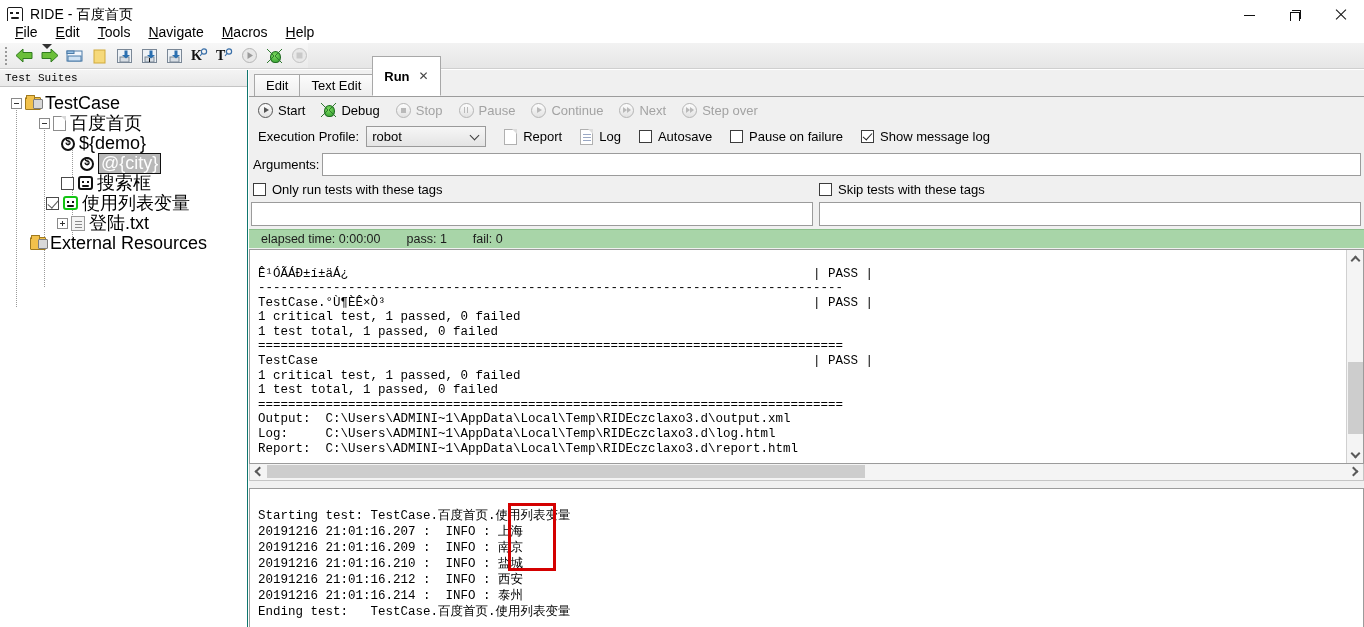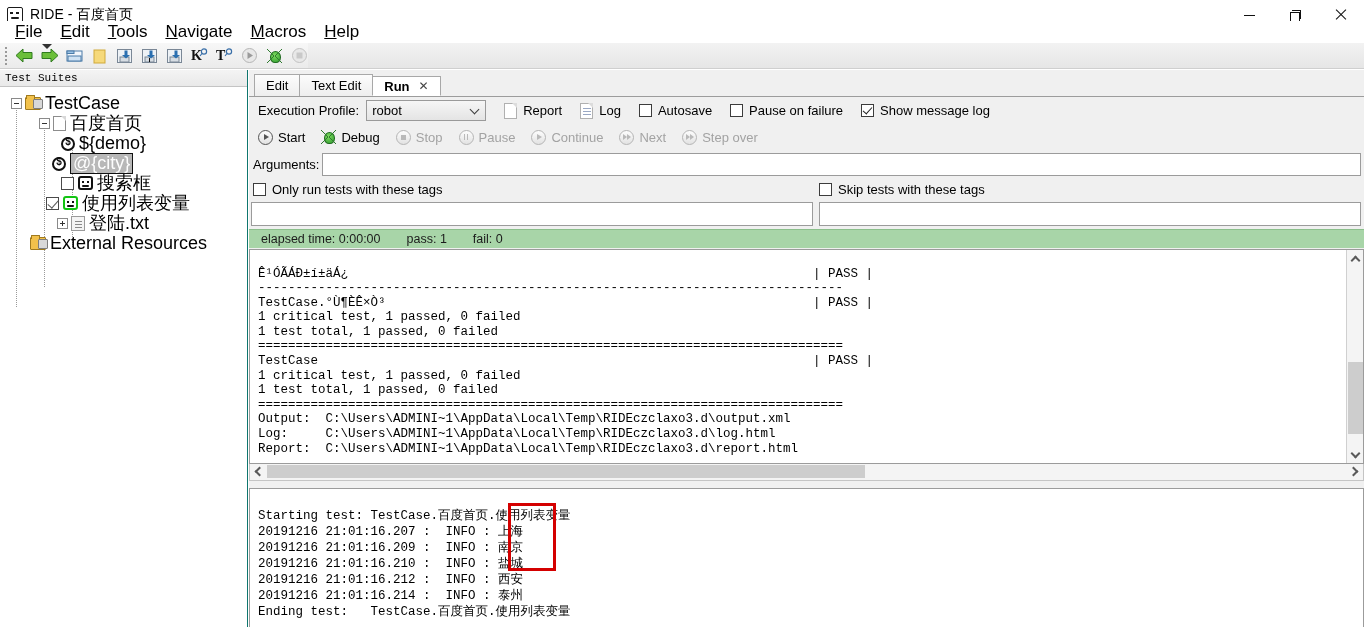--- a/index.html
+++ b/index.html
@@ -57,21 +57,21 @@
   .glyph-close::before { transform: rotate(45deg); }
   .glyph-close::after  { transform: rotate(-45deg); }
 
   
   .menubar {
     position: absolute; left: 0; top: 21px; width: 1364px; height: 22px;
     display: flex; align-items: center; background: #ffffff;
     padding-left: 6px;
   }
   .menu-item {
-    padding: 2px 9px; font-size: 17px; color: #000; cursor: default;
+    padding: 2px 9px; font-size: 14px; color: #000; cursor: default;
   }
   .menu-item u { text-decoration: underline; }
 
   
   .toolbar {
     position: absolute; left: 0; top: 43px; width: 1364px; height: 26px;
     background: linear-gradient(to bottom,#f7f7f7,#ebebeb);
     border-bottom: 1px solid #cfcfcf;
     display: flex; align-items: center;
   }
@@ -194,21 +194,21 @@
     height: 27px; background: #f0f0f0; display:flex; align-items:flex-end;
     border-bottom: 1px solid #9c9c9c; padding-left: 5px;
   }
   .tab {
     height: 22px; padding: 0 11px; display:flex; align-items:center;
     background: linear-gradient(to bottom,#fcfcfc,#eeeeee);
     border: 1px solid #a8a8a8; border-bottom: none;
     font-size: 13px; margin-right: -1px; color: #000;
   }
   .tab.active {
-    background: #ffffff; font-weight: bold; height: 20px; position: relative; z-index: 2;
+    background: #ffffff; font-weight: bold; height: 40px; position: relative; z-index: 2;
     border-bottom: 1px solid #fff;
   }
   .tab-close {
     margin-left: 9px; font-size: 12px; color: #444; font-weight: normal;
   }
 
   .runpane { background: #f0f0f0; }
   .row { display: flex; align-items: center; }
   .r1 { height: 27px; padding-left: 9px; }
   .lbl { font-size: 13px; color: #000; }
@@ -477,21 +477,21 @@
         <div class="expander"></div>
         <div class="ico ico-file"></div>
         <div class="tlabel">百度首页</div>
       </div>
 
       <div class="tnode" style="padding-left:61px;">
         <div class="ico ico-var"></div>
         <div class="tlabel">${demo}</div>
       </div>
 
-      <div class="tnode" style="padding-left:52px;">
+      <div class="tnode" style="padding-left:80px;">
         <div class="ico ico-var"></div>
         <div class="tlabel sel">@{city}</div>
       </div>
 
       <div class="tnode" style="padding-left:61px;">
         <div class="cbx"></div>
         <div class="ico ico-robot"></div>
         <div class="tlabel">搜索框</div>
       </div>
 
@@ -524,48 +524,20 @@
       <div class="tab">
           <span>Text Edit</span>
         </div>
       <div class="tab active">
         <span>Run</span>
         <span class="tab-close">✕</span>
       </div>
     </div>
 
     <div class="runpane">
-
-      <div class="row r1">
-        <span class="lbl">Execution Profile:</span>
-        <div class="sel-box">
-          <span>robot</span>
-          <span class="sel-caret"></span>
-        </div>
-        <div class="mini-btn">
-          <span class="ico-page"></span>
-          <span>Report</span>
-        </div>
-        <div class="mini-btn">
-          <span class="ico-page lines"></span>
-          <span>Log</span>
-        </div>
-        <div class="chkwrap">
-          <span class="chk"></span>
-          <span>Autosave</span>
-        </div>
-        <div class="chkwrap">
-          <span class="chk"></span>
-          <span>Pause on failure</span>
-        </div>
-        <div class="chkwrap">
-          <span class="chk checked"></span>
-          <span>Show message log</span>
-        </div>
-      </div>
 
       <div class="row r2">
         <div class="runbtn">
           <span class="circ">
               <span class="tri"></span>
             </span>
           <span>Start</span>
         </div>
         <div class="runbtn">
           <span class="bug"></span>
@@ -602,20 +574,48 @@
           <span>Next</span>
         </div>
         <div class="runbtn disabled">
           <span class="circ dim">
               <span class="dtri">
                 <i></i>
                 <i></i>
               </span>
             </span>
           <span>Step over</span>
+        </div>
+      </div>
+
+      <div class="row r1">
+        <span class="lbl">Execution Profile:</span>
+        <div class="sel-box">
+          <span>robot</span>
+          <span class="sel-caret"></span>
+        </div>
+        <div class="mini-btn">
+          <span class="ico-page"></span>
+          <span>Report</span>
+        </div>
+        <div class="mini-btn">
+          <span class="ico-page lines"></span>
+          <span>Log</span>
+        </div>
+        <div class="chkwrap">
+          <span class="chk"></span>
+          <span>Autosave</span>
+        </div>
+        <div class="chkwrap">
+          <span class="chk"></span>
+          <span>Pause on failure</span>
+        </div>
+        <div class="chkwrap">
+          <span class="chk checked"></span>
+          <span>Show message log</span>
         </div>
       </div>
 
       <div class="row r3">
         <span class="args-label">Arguments:</span>
         <div class="txtbox" style="flex:1; margin-left:3px; margin-right:3px;"></div>
       </div>
 
       <div class="row r4" style="padding-left:4px;">
         <div class="chkwrap" style="margin-left:0; width:560px;">

